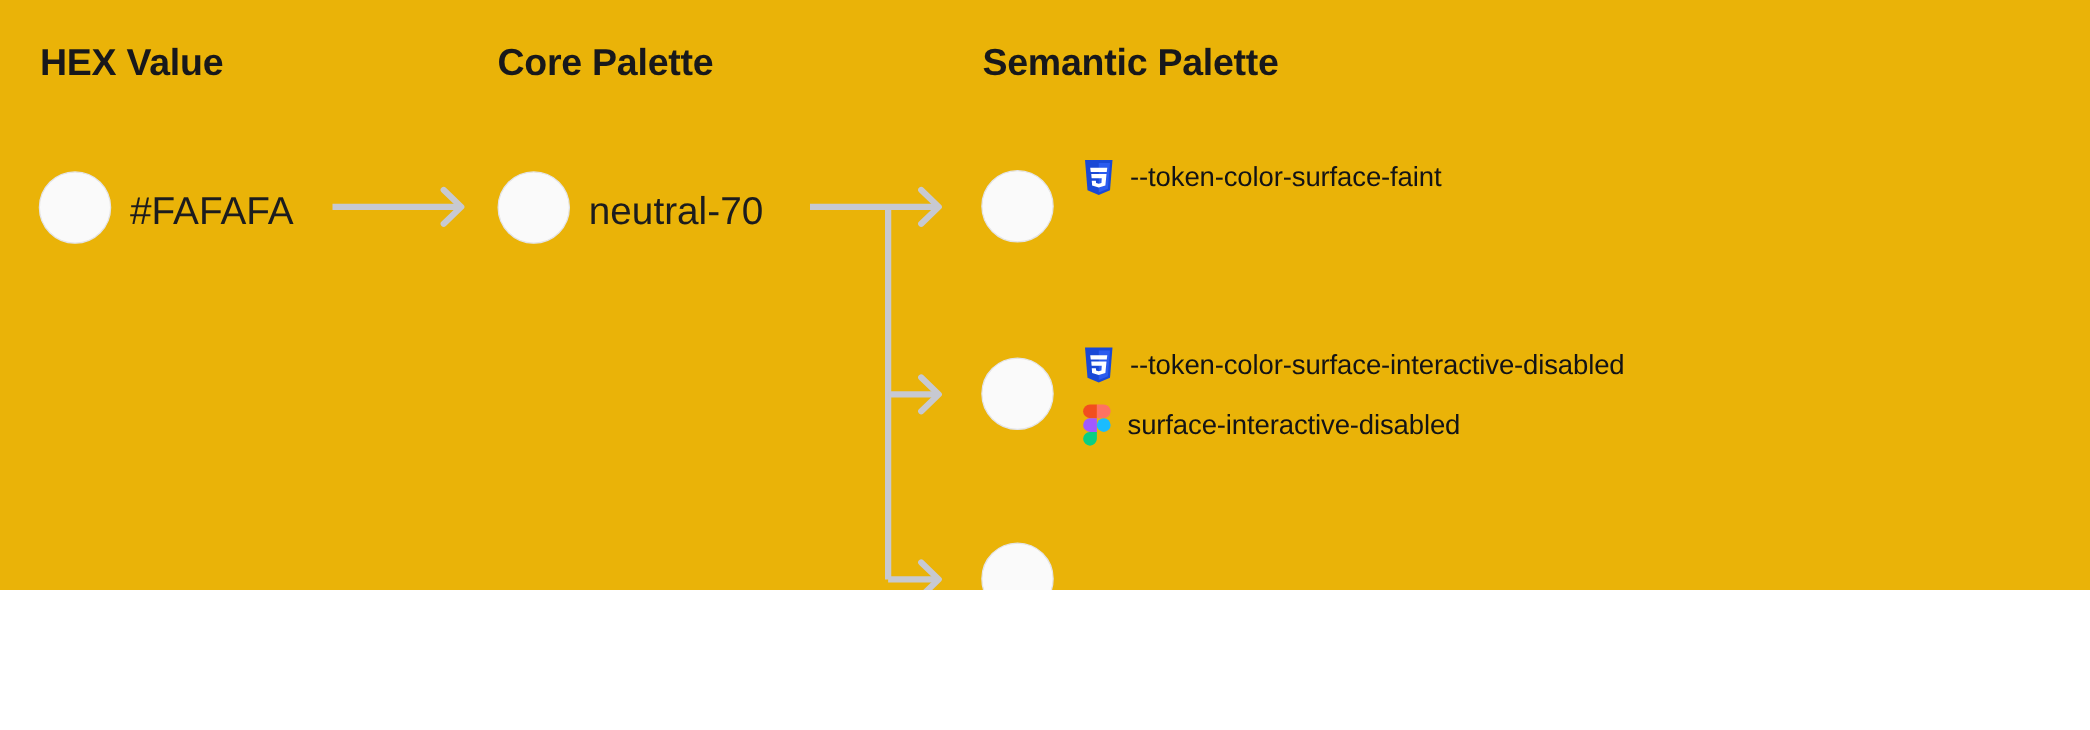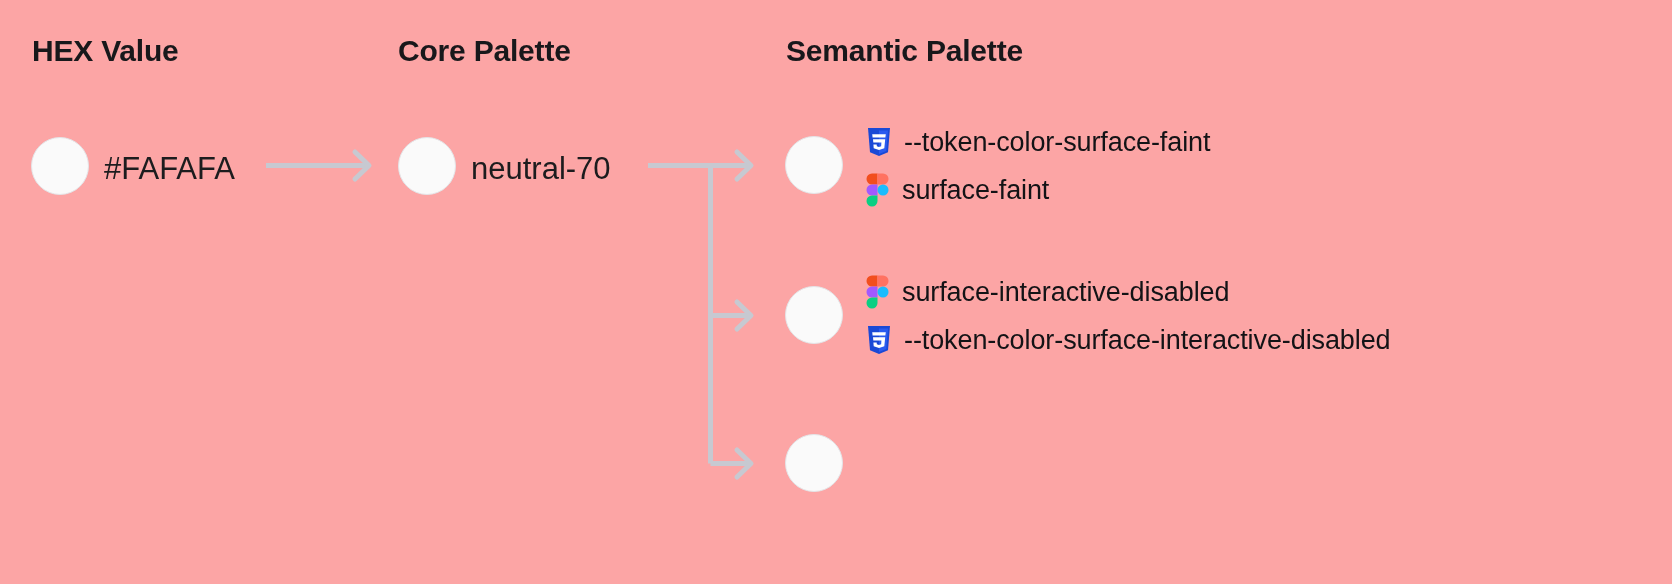--- a/index.html
+++ b/index.html
@@ -8,22 +8,22 @@
     padding: 0;
     background: #ffffff;
   }
   body {
     font-family: "Liberation Sans", sans-serif;
     -webkit-font-smoothing: antialiased;
   }
   #stage {
     position: relative;
     width: 1672px;
-    height: 584px;
-    background: #fca5a5;
+    height: 472px;
+    background: #eab308;
     overflow: hidden;
   }
 
   
   .col-heading {
     position: absolute;
     font-size: 30px;
     font-weight: 700;
     color: #18181b;
     letter-spacing: -0.2px;
@@ -82,21 +82,21 @@
   #sem-row-1 { top: 268px; }
   #sem-row-2 { top: 418px; }
 
   .token-line {
     display: flex;
     align-items: center;
     height: 48px;
     gap: 12px;
   }
   .token-text {
-    font-size: 27px;
+    font-size: 22px;
     font-weight: 400;
     color: #131316;
     white-space: nowrap;
     line-height: 1;
     letter-spacing: -0.1px;
   }
 
   
   .icon-box {
     width: 26px;
@@ -158,56 +158,44 @@
       <span class="icon-box">
         <svg width="26" height="30" viewBox="0 0 26 30" xmlns="http://www.w3.org/2000/svg">
           <path d="M2 1 L24 1 L22 25.2 L13 29 L4 25.2 Z" fill="#1A49D6"></path>
           <path d="M13 3.4 L22 3.4 L20.3 24 L13 26.9 Z" fill="#2B5BEF"></path>
           <path d="M6.2 7.2 L19.8 7.2 L19.4 10.6 L6.6 10.6 Z" fill="#ffffff"></path>
           <path d="M7 12.2 L19.2 12.2 L18.3 21.3 L13 23 L7.7 21.3 L7.4 17.6 L10.7 17.6 L10.85 19.3 L13 20 L15.15 19.3 L15.4 15.6 L7.3 15.6 Z" fill="#ffffff"></path>
         </svg>
       </span>
       <span class="token-text">--token-color-surface-faint</span>
     </div>
+  </div>
+
+  <div id="sem-row-1" class="sem-row">
     <div class="token-line">
-      <span class="icon-box figma">
-        <svg width="24" height="34" viewBox="0 0 24 34" xmlns="http://www.w3.org/2000/svg">
-          <path d="M6 0.5 h5.5 v11 H6 a5.5 5.5 0 0 1 0 -11 z" fill="#F24E1E"></path>
-          <path d="M11.5 0.5 H17 a5.5 5.5 0 0 1 0 11 h-5.5 z" fill="#FF7262"></path>
-          <path d="M6 11.5 h5.5 v11 H6 a5.5 5.5 0 0 1 0 -11 z" fill="#A259FF"></path>
-          <circle cx="17" cy="17" r="5.5" fill="#1ABCFE"></circle>
-          <path d="M6 22.5 h5.5 v5.5 a5.5 5.5 0 1 1 -5.5 -5.5 z" fill="#0ACF83"></path>
+      <span class="icon-box">
+        <svg width="26" height="30" viewBox="0 0 26 30" xmlns="http://www.w3.org/2000/svg">
+          <path d="M2 1 L24 1 L22 25.2 L13 29 L4 25.2 Z" fill="#1A49D6"></path>
+          <path d="M13 3.4 L22 3.4 L20.3 24 L13 26.9 Z" fill="#2B5BEF"></path>
+          <path d="M6.2 7.2 L19.8 7.2 L19.4 10.6 L6.6 10.6 Z" fill="#ffffff"></path>
+          <path d="M7 12.2 L19.2 12.2 L18.3 21.3 L13 23 L7.7 21.3 L7.4 17.6 L10.7 17.6 L10.85 19.3 L13 20 L15.15 19.3 L15.4 15.6 L7.3 15.6 Z" fill="#ffffff"></path>
         </svg>
       </span>
-      <span class="token-text">surface-faint</span>
+      <span class="token-text">--token-color-surface-interactive-disabled</span>
     </div>
-  </div>
-
-  <div id="sem-row-1" class="sem-row">
     <div class="token-line">
       <span class="icon-box figma">
         <svg width="24" height="34" viewBox="0 0 24 34" xmlns="http://www.w3.org/2000/svg">
           <path d="M6 0.5 h5.5 v11 H6 a5.5 5.5 0 0 1 0 -11 z" fill="#F24E1E"></path>
           <path d="M11.5 0.5 H17 a5.5 5.5 0 0 1 0 11 h-5.5 z" fill="#FF7262"></path>
           <path d="M6 11.5 h5.5 v11 H6 a5.5 5.5 0 0 1 0 -11 z" fill="#A259FF"></path>
           <circle cx="17" cy="17" r="5.5" fill="#1ABCFE"></circle>
           <path d="M6 22.5 h5.5 v5.5 a5.5 5.5 0 1 1 -5.5 -5.5 z" fill="#0ACF83"></path>
         </svg>
       </span>
       <span class="token-text">surface-interactive-disabled</span>
     </div>
-    <div class="token-line">
-      <span class="icon-box">
-        <svg width="26" height="30" viewBox="0 0 26 30" xmlns="http://www.w3.org/2000/svg">
-          <path d="M2 1 L24 1 L22 25.2 L13 29 L4 25.2 Z" fill="#1A49D6"></path>
-          <path d="M13 3.4 L22 3.4 L20.3 24 L13 26.9 Z" fill="#2B5BEF"></path>
-          <path d="M6.2 7.2 L19.8 7.2 L19.4 10.6 L6.6 10.6 Z" fill="#ffffff"></path>
-          <path d="M7 12.2 L19.2 12.2 L18.3 21.3 L13 23 L7.7 21.3 L7.4 17.6 L10.7 17.6 L10.85 19.3 L13 20 L15.15 19.3 L15.4 15.6 L7.3 15.6 Z" fill="#ffffff"></path>
-        </svg>
-      </span>
-      <span class="token-text">--token-color-surface-interactive-disabled</span>
-    </div>
   </div>
 
   <div id="sem-row-2" class="sem-row">
   </div>
 
 </div>
 
 </body></html>

